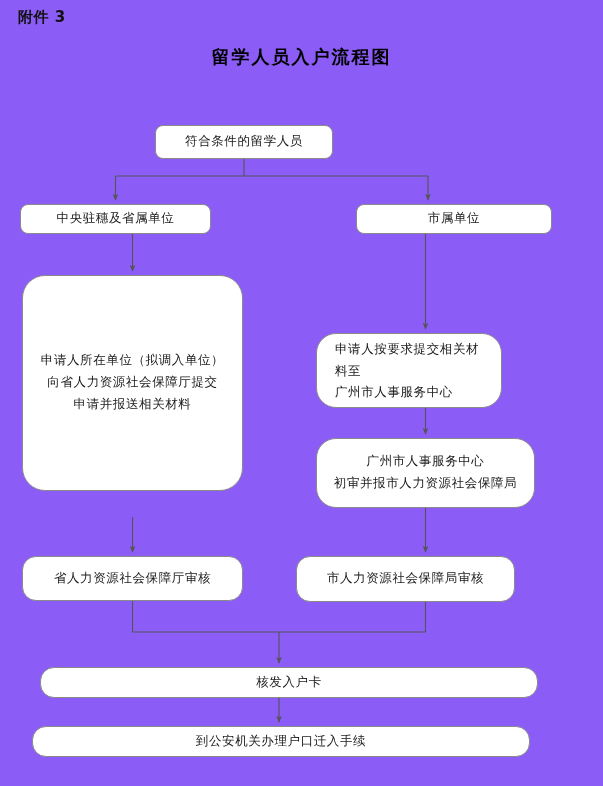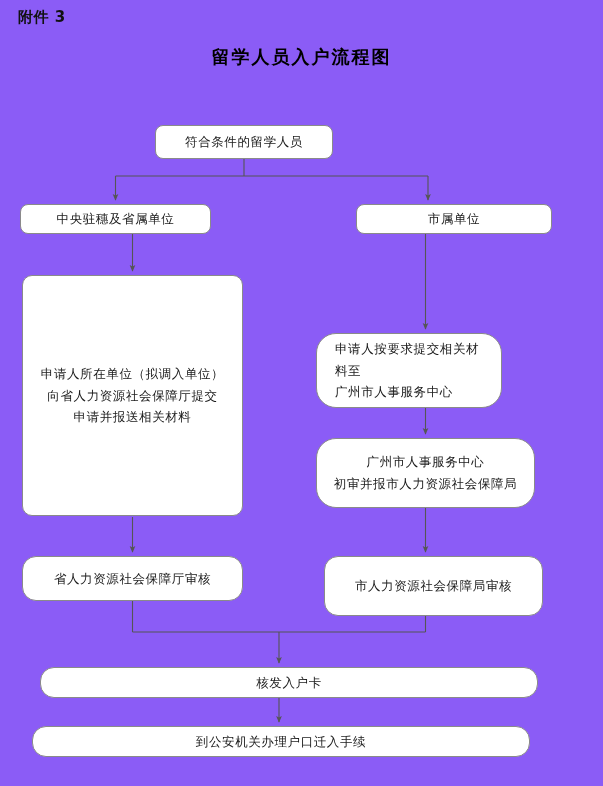--- a/index.html
+++ b/index.html
@@ -56,31 +56,31 @@
     line-height: 1.75;
     color: #1a1a1a;
     letter-spacing: 0.6px;
   }
   .node .node-text {
     width: 100%;
     padding: 0 10px;
     box-sizing: border-box;
     white-space: pre-line;
   }
-  .node.center .node-text { text-align: center; }
+  .node.center .node-text { text-align: center; font-family: Liberation Serif, serif; }
   .node.left   .node-text { text-align: left; padding-left: 18px; }
 
   #node-top          { left: 155px; top: 125px;  width: 178px; height: 34px;  border-radius: 8px; }
   #node-central-prov { left: 20px;  top: 204px;  width: 191px; height: 30px;  border-radius: 8px; }
   #node-municipal    { left: 318px; top: 204px;  width: 196px; height: 30px;  border-radius: 8px; margin-left: 38px; }
-  #node-prov-apply   { left: 22px;  top: 275px;  width: 221px; height: 241px; border-radius: 10px; }
+  #node-prov-apply   { left: 22px;  top: 275px;  width: 221px; height: 216px; border-radius: 23px; }
   #node-submit-hr    { left: 316px; top: 333px;  width: 186px; height: 75px;  border-radius: 20px; }
   #node-preliminary  { left: 316px; top: 438px;  width: 219px; height: 70px;  border-radius: 20px; }
   #node-prov-review  { left: 22px;  top: 556px;  width: 221px; height: 45px;  border-radius: 14px; }
-  #node-city-review  { left: 324px; top: 556px;  width: 219px; height: 60px;  border-radius: 14px; }
+  #node-city-review  { left: 296px; top: 556px;  width: 219px; height: 46px;  border-radius: 14px; }
   #node-issue-card   { left: 40px;  top: 667px;  width: 498px; height: 31px;  border-radius: 14px; }
   #node-police       { left: 32px;  top: 726px;  width: 498px; height: 31px;  border-radius: 14px; }
 
   #connectors {
     position: absolute;
     left: 0;
     top: 0;
     width: 603px;
     height: 786px;
     pointer-events: none;

